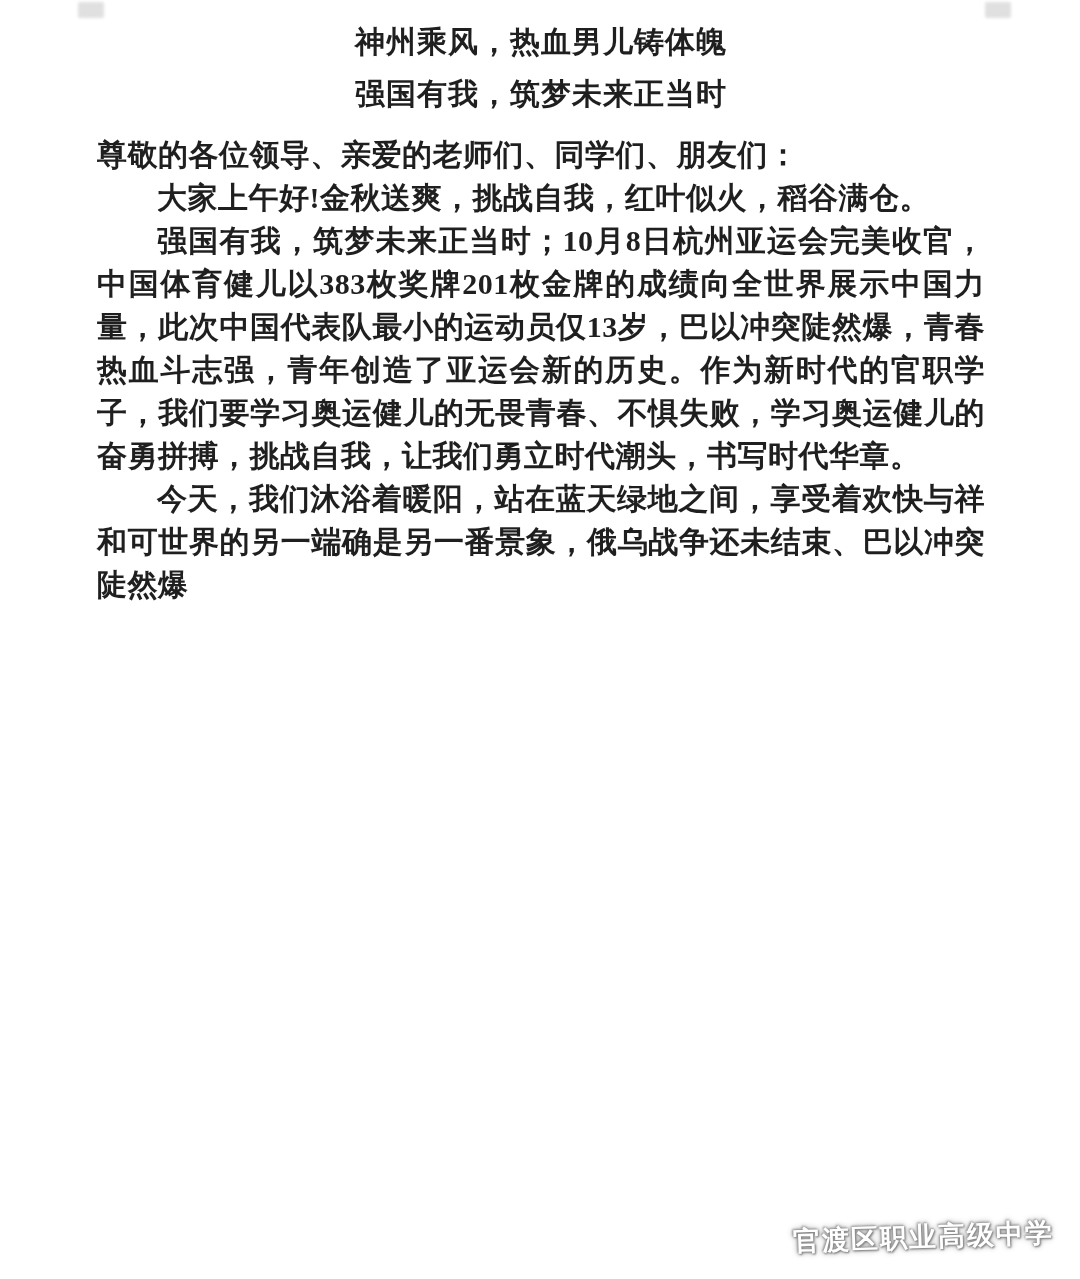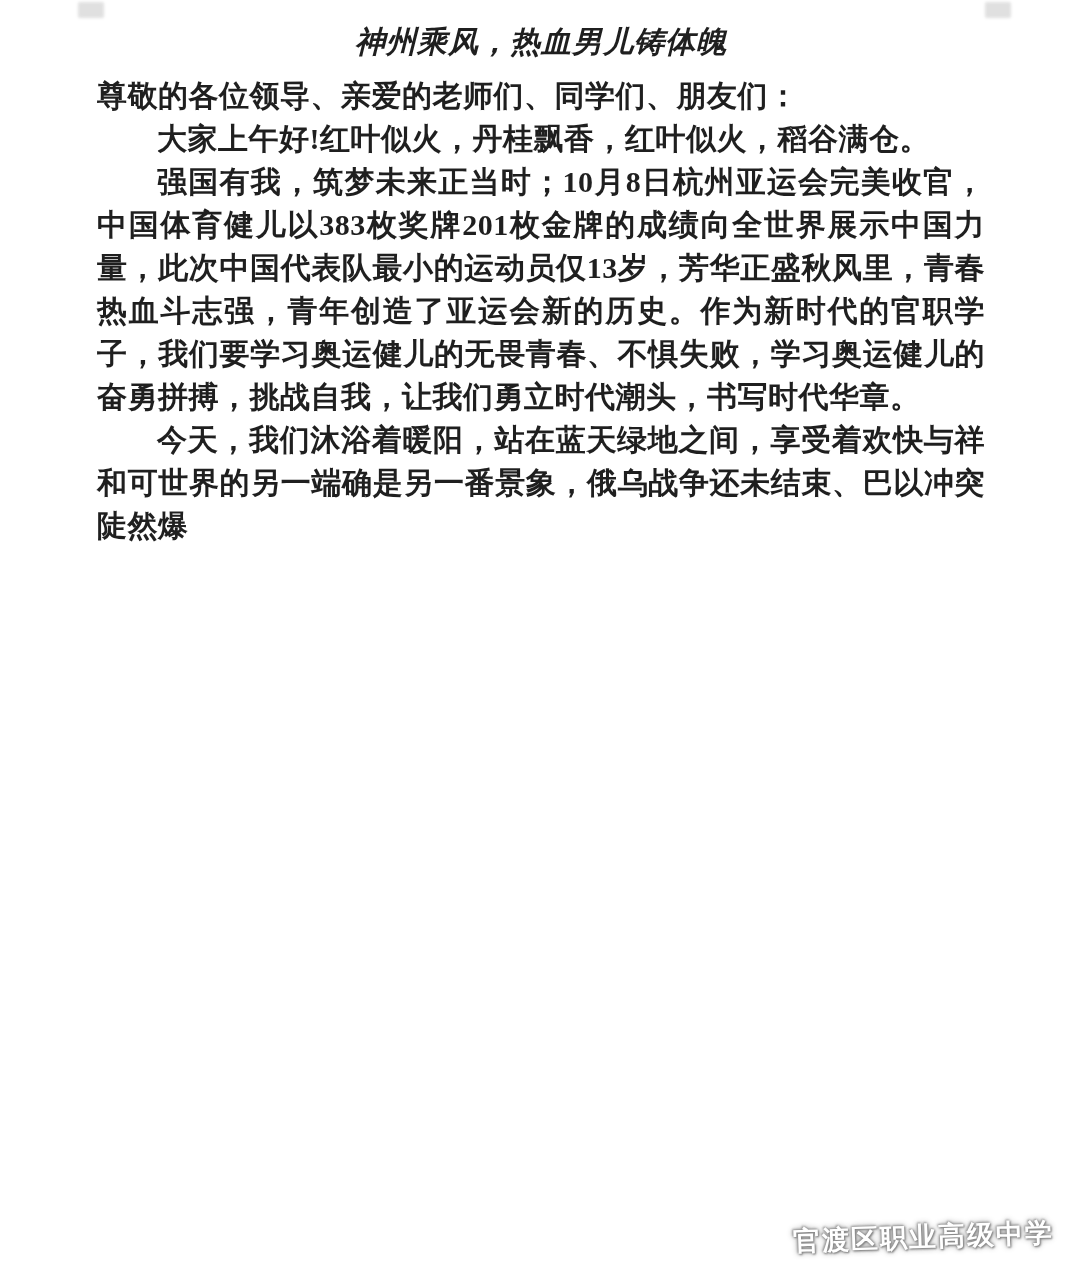--- a/index.html
+++ b/index.html
@@ -25,24 +25,23 @@
     overflow:hidden;
     color:var(--text-color);
   }
   .title-line{
     margin:0;
     text-align:center;
     font-size:30px;
     font-weight:700;
     line-height:52px;
     letter-spacing:1px;
-    font-style:italic;
   }
   .salutation{
-    margin:6px 0 0 0;
+    margin:13px 0 0 0;
     font-size:30px;
     font-weight:600;
     line-height:43px;
     letter-spacing:0.5px;
   }
   .body-text{
     margin-top:0;
   }
   .para{
     margin:0;
@@ -87,24 +86,25 @@
 </style>
 </head>
 <body>
 
 <div class="page">
 
   <div class="corner-mark tl"></div>
   <div class="corner-mark tr"></div>
 
   <h1 class="title-line">神州乘风，热血男儿铸体魄</h1>
+  <h1 class="title-line">强国有我，筑梦未来正当时</h1>
 
   <p class="salutation">尊敬的各位领导、亲爱的老师们、同学们、朋友们：</p>
 
   <div class="body-text">
-      <p class="para"><span class="seg">大家上午好!红叶似火，丹桂飘香，红叶似火，稻谷满仓。</span></p>
-      <p class="para"><span class="seg">强国有我，筑梦未来正当时；10月8日杭州亚运会完美收官，中国体育健儿以383枚奖牌201枚金牌的成绩向全世界展示中国力量，此次中国代表队最小的运动员仅13岁，芳华正盛秋风里，青春热血斗志强，青年创造了亚运会新的历史。作为新时代的官职学子，我们要学习奥运健儿的无畏青春、不惧失败，学习奥运健儿的奋勇拼搏，挑战自我，让我们勇立时代潮头，书写时代华章。</span></p>
+      <p class="para"><span class="seg">大家上午好!金秋送爽，挑战自我，红叶似火，稻谷满仓。</span></p>
+      <p class="para"><span class="seg">强国有我，筑梦未来正当时；10月8日杭州亚运会完美收官，中国体育健儿以383枚奖牌201枚金牌的成绩向全世界展示中国力量，此次中国代表队最小的运动员仅13岁，巴以冲突陡然爆，青春热血斗志强，青年创造了亚运会新的历史。作为新时代的官职学子，我们要学习奥运健儿的无畏青春、不惧失败，学习奥运健儿的奋勇拼搏，挑战自我，让我们勇立时代潮头，书写时代华章。</span></p>
       <p class="para"><span class="seg">今天，我们沐浴着暖阳，站在蓝天绿地之间，享受着欢快与祥和可世界的另一端确是另一番景象，俄乌战争还未结束、巴以冲突陡然爆</span></p>
     </div>
 
   <div class="watermark">官渡区职业高级中学</div>
 
 </div>
 
 </body></html>

